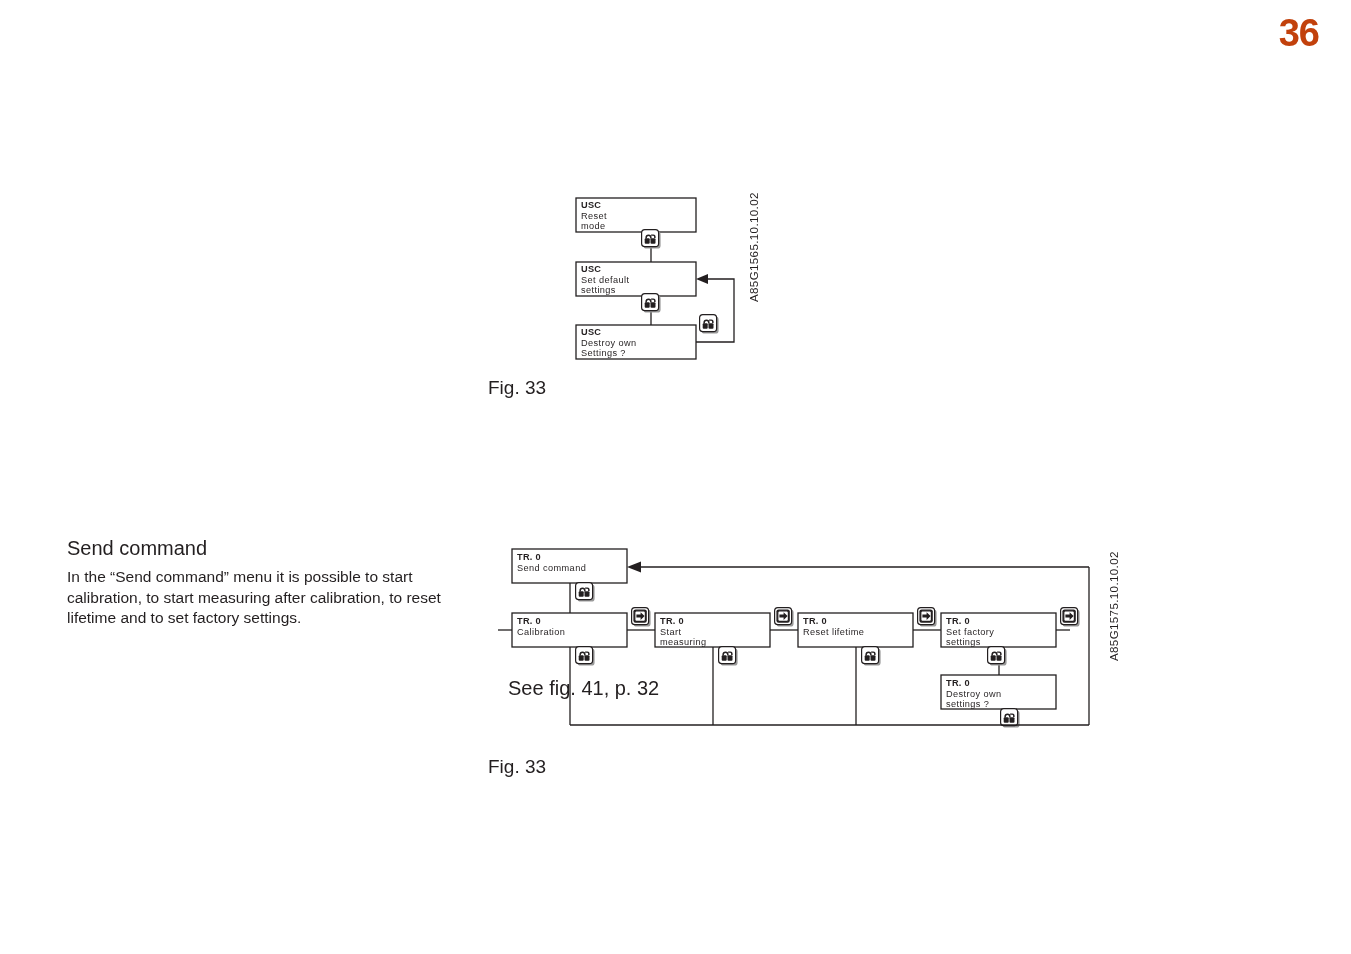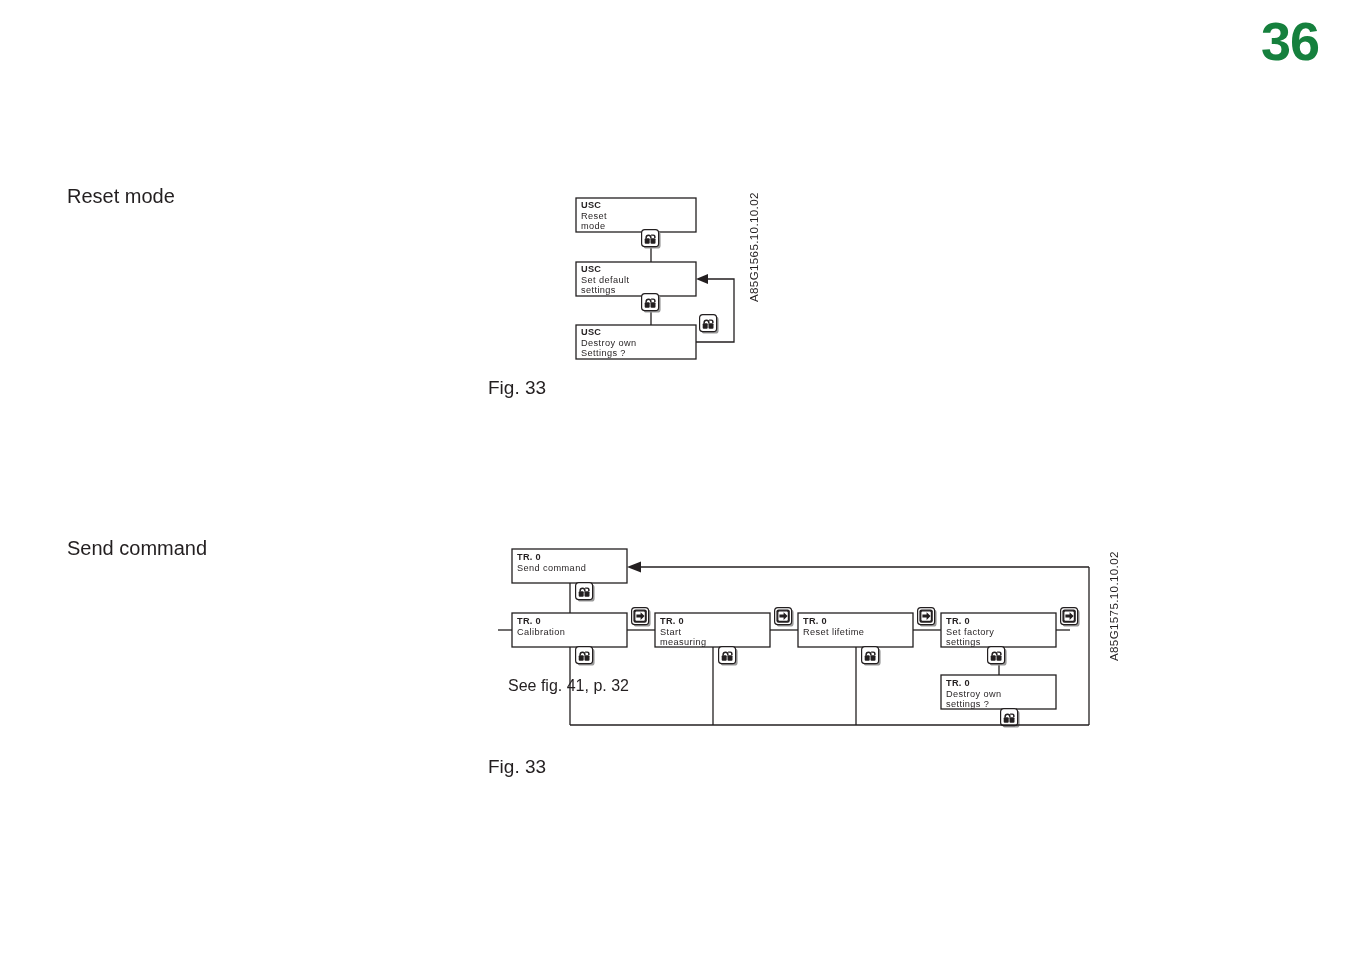--- a/index.html
+++ b/index.html
@@ -14,25 +14,25 @@
     font-family: "Liberation Sans", sans-serif;
     color: #231f20;
     overflow: hidden;
   }
 
   
   .page-number {
     position: absolute;
     right: 32px;
     top: 14px;
-    font-size: 54px;
+    font-size: 38px;
     font-weight: bold;
     letter-spacing: -1px;
     line-height: 1;
-    color: #15803d;
+    color: #c2410c;
   }
 
   
   .text-block { position: absolute; left: 67px; width: 400px; }
   .text-block.reset  { top: 183px; }
   .text-block.send   { top: 535px; }
 
   .section-title {
     font-size: 20px;
     font-weight: normal;
@@ -95,36 +95,36 @@
   .conn { stroke: #231f20; stroke-width: 1.3; fill: none; }
   .conn-arrow { fill: #231f20; }
 
   
   .icon-chip-bg { fill: #ffffff; stroke: #231f20; stroke-width: 1.2; }
   .icon-ink { fill: #231f20; }
   .icon-shadow { fill: #9a9a9a; }
 
   .see-fig {
     position: absolute;
-    font-size: 16px;
+    font-size: 20px;
     color: #231f20;
     white-space: nowrap;
   }
 </style>
 </head>
 <body>
 
 <div class="page-number">36</div>
 
 <div class="text-block reset">
-  <h2 class="section-title">Reset mode</h2>
 </div>
 
 <div class="text-block send">
   <h2 class="section-title">Send command</h2>
+  <p class="section-body">In the “Send command” menu it is possible to start calibration, to start measuring after calibration, to reset lifetime and to set factory settings.</p>
 </div>
 
 <div class="figure" id="fig46">
   <svg width="270" height="185" viewBox="0 0 270 185" xmlns="http://www.w3.org/2000/svg">
     <defs>
 
       <g id="enterKey">
         <rect class="icon-shadow" x="2.6" y="2.6" width="17" height="17" rx="3.2"></rect>
         <rect class="icon-chip-bg" x="0.6" y="0.6" width="17" height="17" rx="3.2"></rect>
         <path class="icon-ink" d="M4.4 8.6 a3.1 3.1 0 0 1 6.2 0 v1.0 h-1.5 v-1.0 a1.6 1.6 0 0 0 -3.2 0 v1.0 h-1.5 z"></path>

